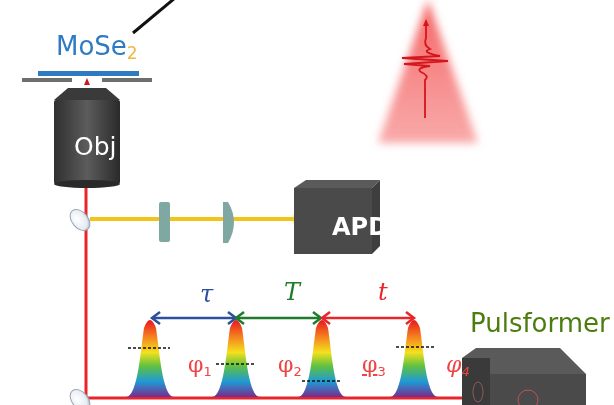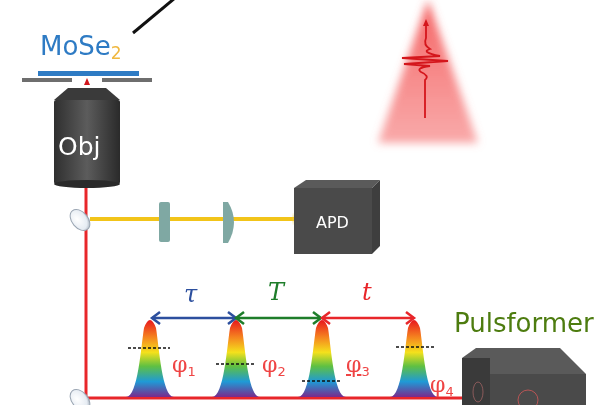--- a/index.html
+++ b/index.html
@@ -1,35 +1,35 @@
 <!DOCTYPE html>
 <html><head>
 <meta charset="utf-8">
 <style>
   html, body { margin: 0; padding: 0; background: #ffffff; }
   body { width: 614px; height: 405px; overflow: hidden; position: relative; font-family: "DejaVu Sans", sans-serif; }
   #stage { position: absolute; left: 0; top: 0; width: 614px; height: 405px; }
-  .lbl { position: absolute; white-space: nowrap; line-height: 1; }
+  .lbl { position: absolute; white-space: nowrap; line-height: 1; margin-left: 16px; }
   .sample-mo { color: #2e7bc4; }
   .sample-se { color: #f0b840; }
   .sample-label { left: 40px; top: 33px; font-size: 26px; font-family: "DejaVu Sans", sans-serif; }
   .sample-label sub { font-size: 17px; vertical-align: -4px; }
   .obj-label { left: 58px; top: 134px; font-size: 25px; color: #ffffff; }
-  .apd-label { left: 316px; top: 215px; font-size: 16px; color: #ffffff; }
+  .apd-label { left: 316px; top: 215px; font-size: 24px; color: #ffffff; font-weight: bold; }
   .pulse-label { left: 454px; top: 310px; font-size: 26px; color: #4d7c0f; }
   .delay { font-size: 24px; font-style: italic; font-family: "DejaVu Serif", serif; }
   .tau { left: 184px; top: 282px; color: #2c4f9e; }
   .bigT { left: 268px; top: 280px; color: #1e7d2a; }
   .smallt { left: 362px; top: 280px; color: #e8262a; }
   .phase { font-size: 22px; color: #ef4444; font-family: "DejaVu Serif", serif; }
   .phase sub { font-size: 13px; font-family: "DejaVu Sans", sans-serif; vertical-align: -4px; }
   .phi1 { left: 172px; top: 354px; }
   .phi2 { left: 262px; top: 354px; text-align: center; }
   .phi3 { left: 346px; top: 354px; text-decoration: underline; }
-  .phi4 { left: 430px; top: 374px; }
+  .phi4 { left: 430px; top: 354px; font-style: italic; }
 </style>
 </head>
 <body>
 
 <svg id="stage" width="614" height="405" viewBox="0 0 614 405" xmlns="http://www.w3.org/2000/svg">
   <defs>
     <linearGradient id="rainbow" x1="0" y1="0" x2="0" y2="1">
       <stop offset="0" stop-color="#e8181e"></stop>
       <stop offset="0.22" stop-color="#f5821f"></stop>
       <stop offset="0.42" stop-color="#f4e11c"></stop>

